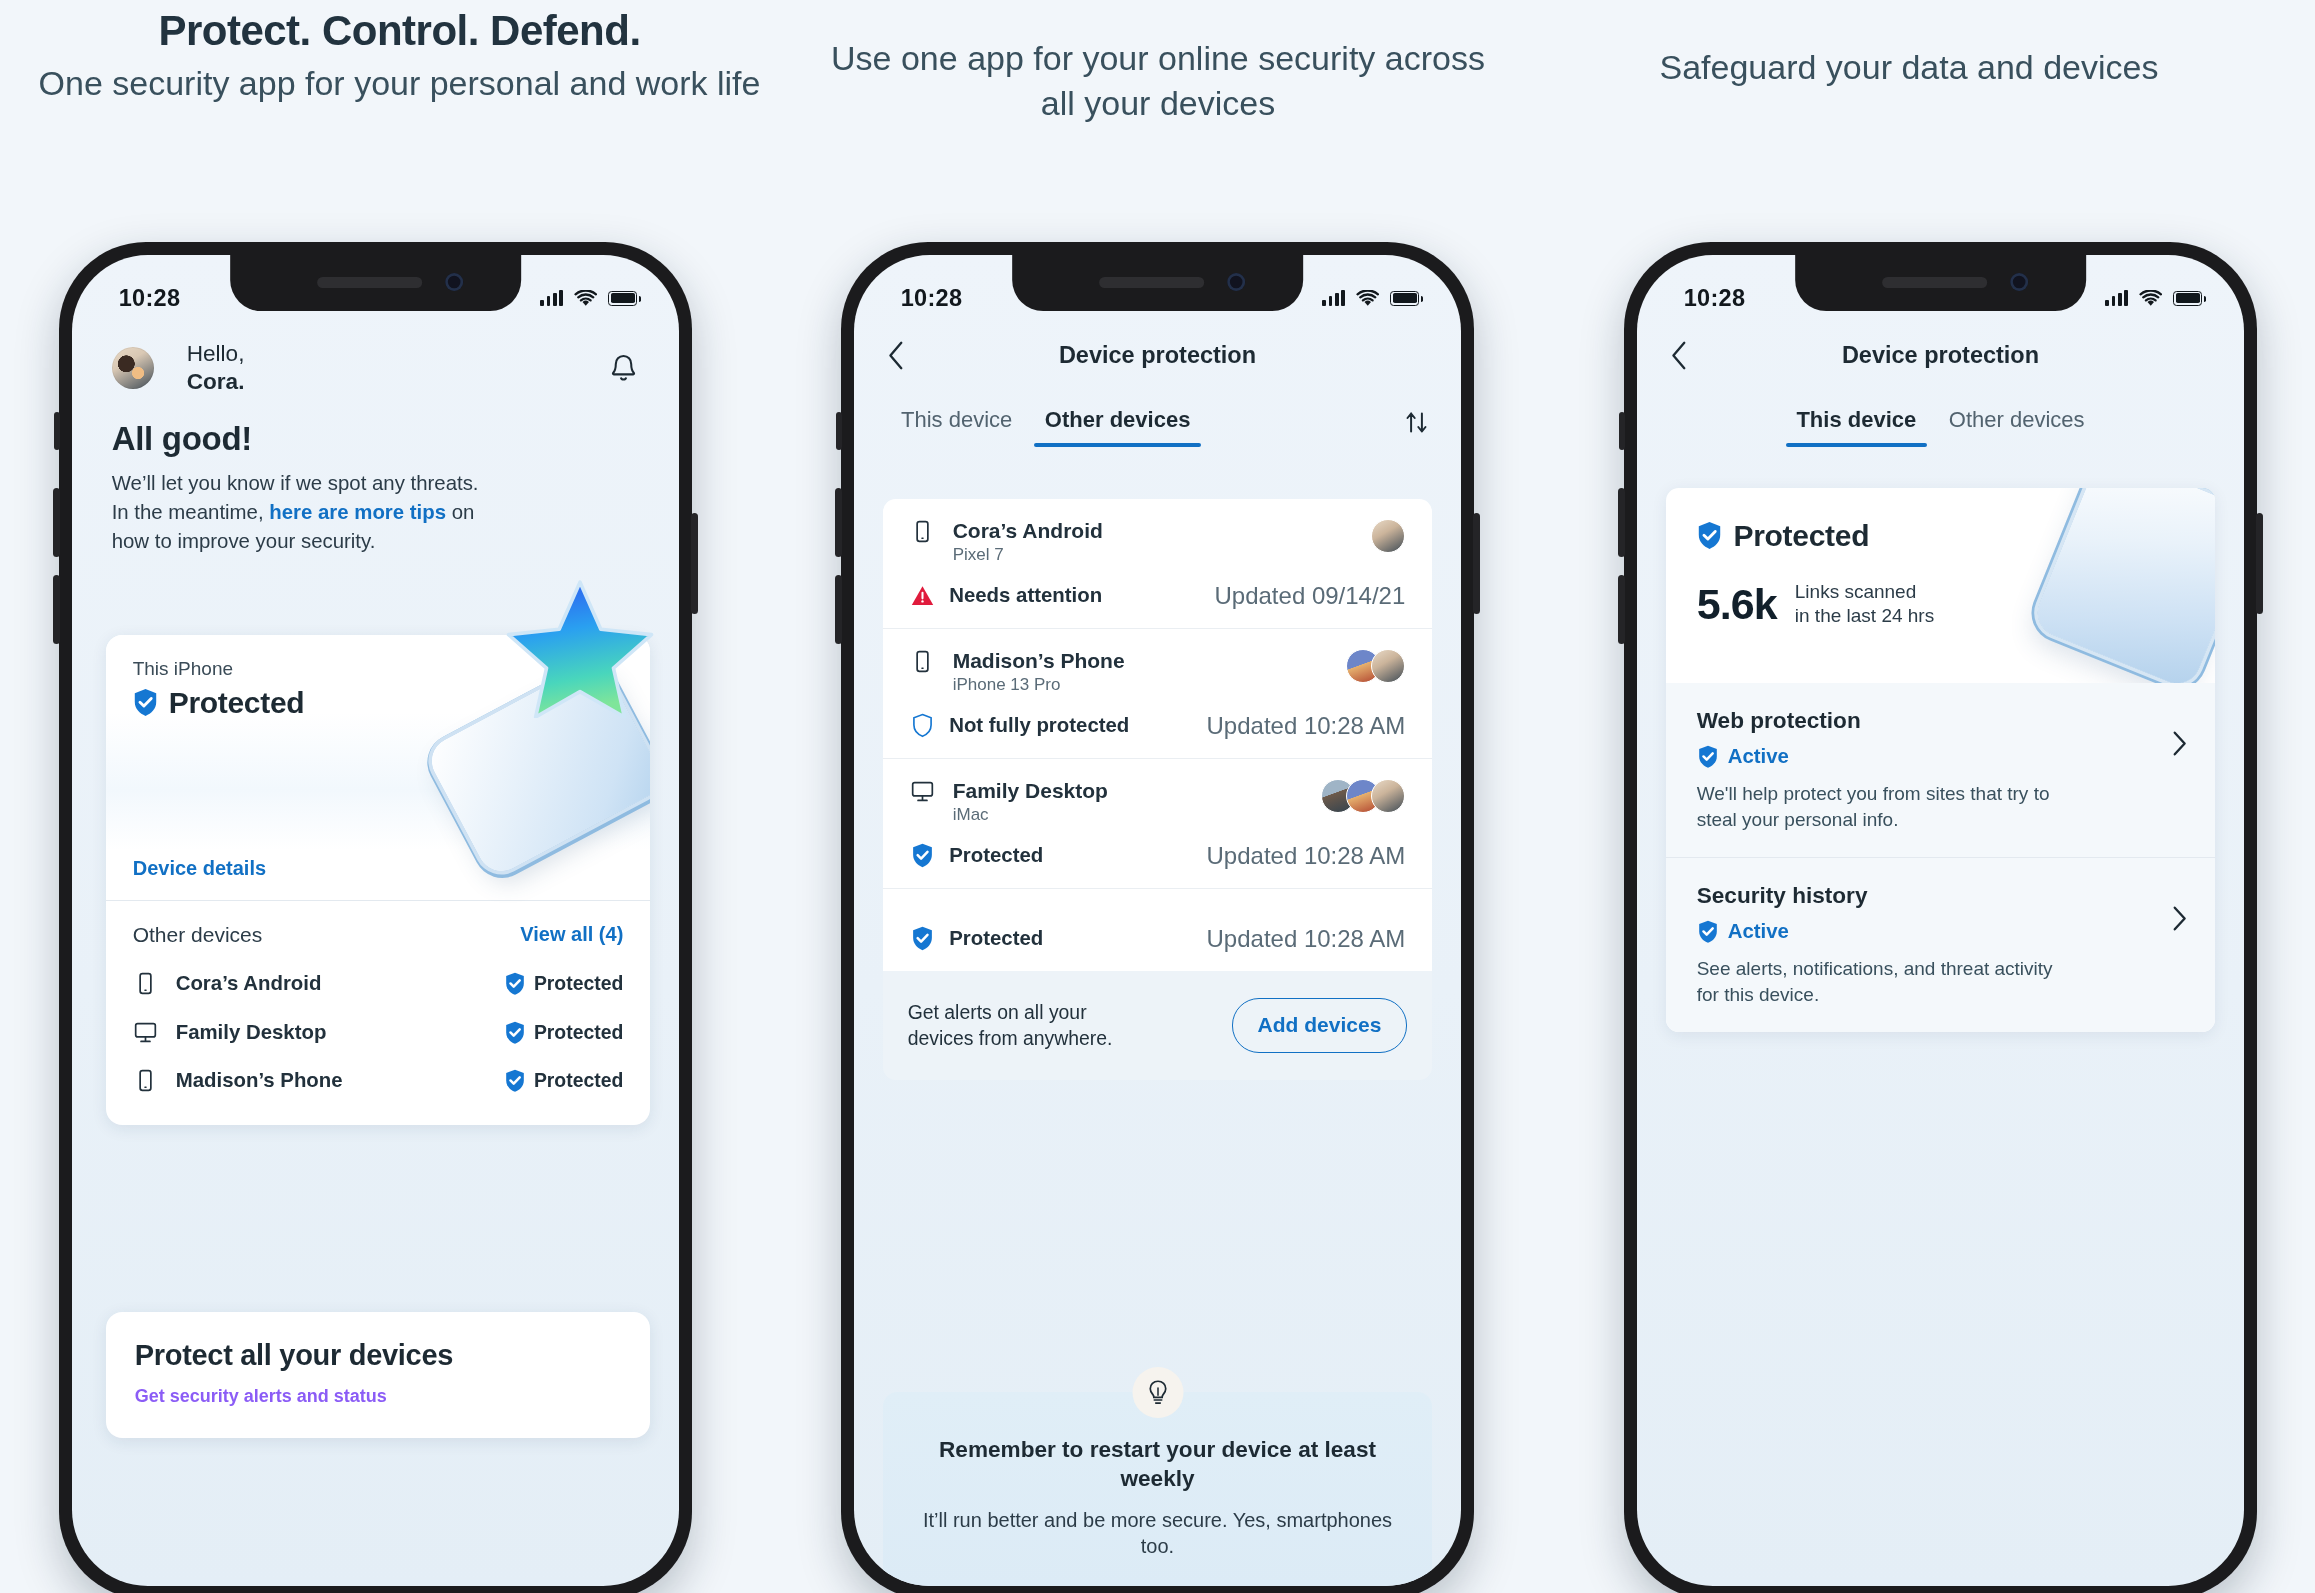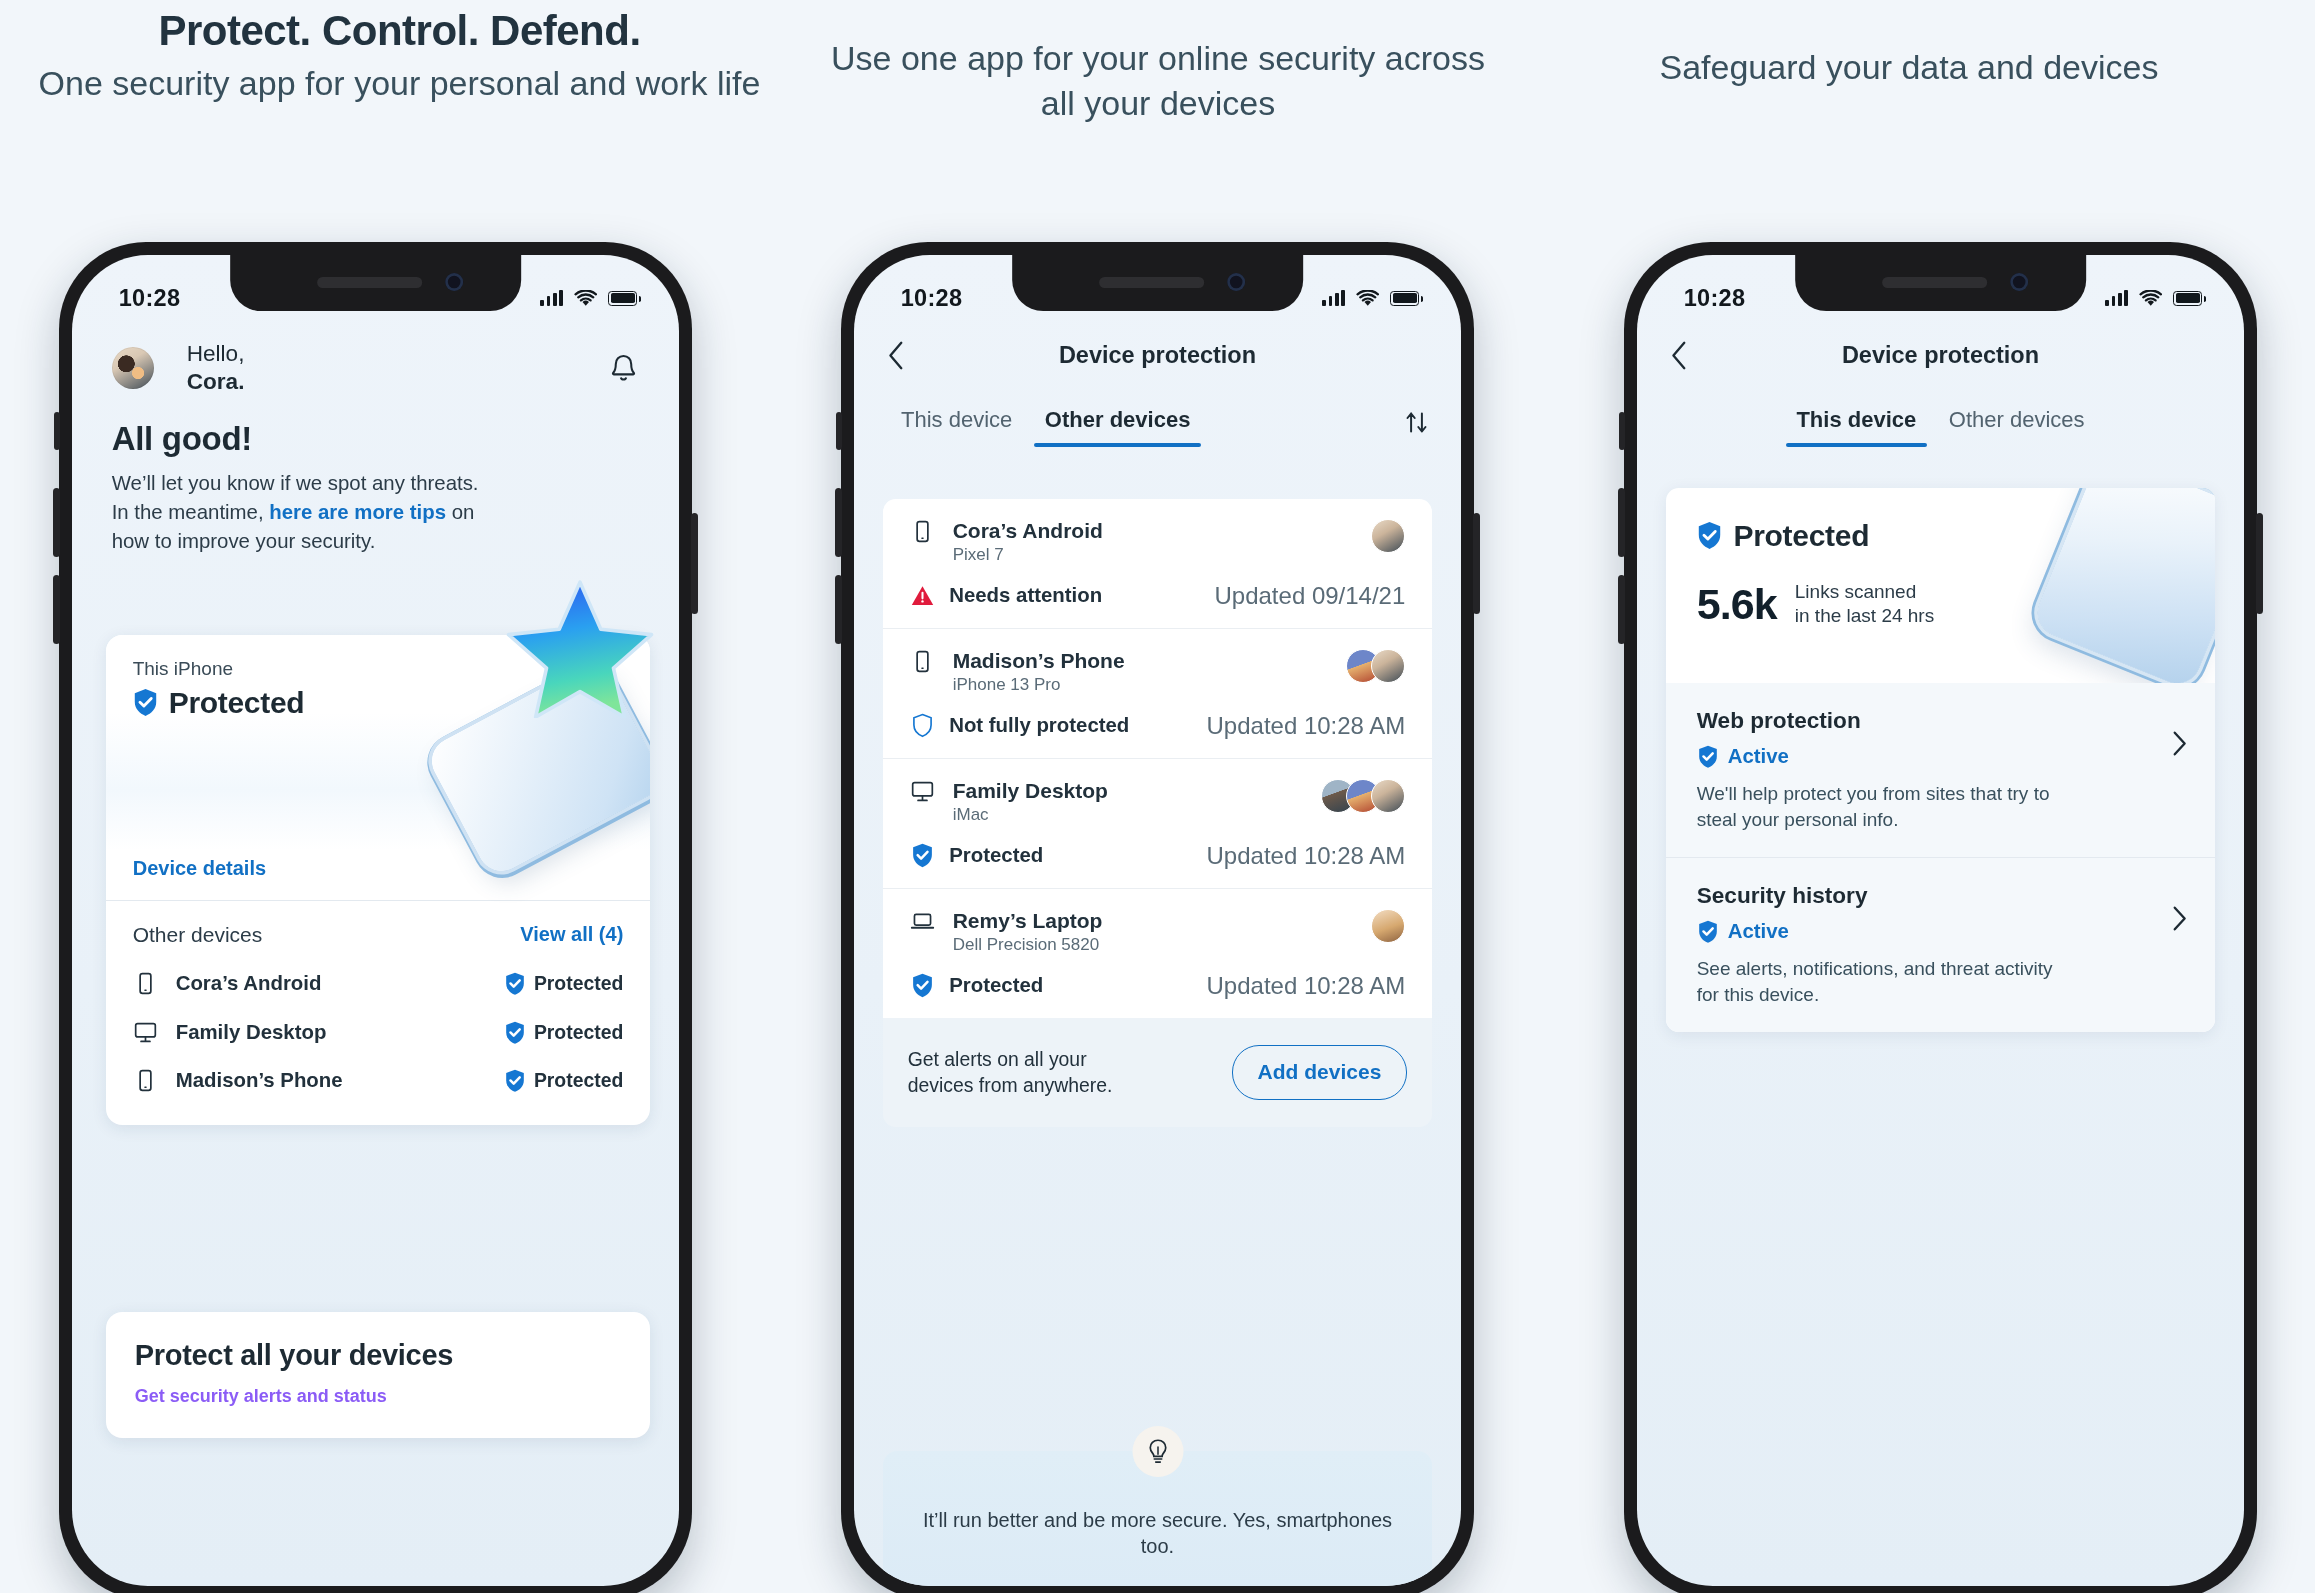--- a/index.html
+++ b/index.html
@@ -505,33 +505,20 @@
                 <svg class="ico" viewBox="0 0 28 32">
                   <path d="M14 1 26 5.5v10C26 23 20.6 28.4 14 31 7.4 28.4 2 23 2 15.5v-10z" fill="#1577d2"></path>
                   <path d="M7.8 15.6 12.2 20 20.4 11.4" stroke="#fff" stroke-width="3.2" fill="none" stroke-linecap="round" stroke-linejoin="round"></path>
                 </svg>
                 <span class="s">Protected</span>
                 <span class="u">Updated 10:28 AM</span>
               </div>
             </div>
 
             <div class="dev-item">
-              <div class="dev-hd">
-                <svg class="ico" viewBox="0 0 28 28">
-                  <rect x="5" y="6" width="18" height="12" rx="1.8" fill="none" stroke="#22313c" stroke-width="1.9"></rect>
-                  <path d="M2 21h24" stroke="#22313c" stroke-width="2.1" stroke-linecap="round"></path>
-                </svg>
-                <div class="txt">
-                  <div class="t">Remy’s Laptop</div>
-                  <div class="m">Dell Precision 5820</div>
-                </div>
-                <div class="faces">
-                  <span class="face d"></span>
-                </div>
-              </div>
               <div class="dev-ft">
                 <svg class="ico" viewBox="0 0 28 32">
                   <path d="M14 1 26 5.5v10C26 23 20.6 28.4 14 31 7.4 28.4 2 23 2 15.5v-10z" fill="#1577d2"></path>
                   <path d="M7.8 15.6 12.2 20 20.4 11.4" stroke="#fff" stroke-width="3.2" fill="none" stroke-linecap="round" stroke-linejoin="round"></path>
                 </svg>
                 <span class="s">Protected</span>
                 <span class="u">Updated 10:28 AM</span>
               </div>
             </div>
           </div>
@@ -542,20 +529,21 @@
           </div>
         </div>
 
         <div id="p2tip">
           <span class="bulb">
             <svg width="27" height="29" viewBox="0 0 30 32">
               <path d="M15 3.5c-5 0-8.6 3.7-8.6 8.2 0 3.4 2 5.3 3.2 7 .6.9.8 1.7.8 2.6h9.2c0-.9.2-1.7.8-2.6 1.2-1.7 3.2-3.6 3.2-7 0-4.5-3.6-8.2-8.6-8.2z" fill="none" stroke="#1d2a33" stroke-width="1.9"></path>
               <path d="M10.8 24.4h8.4M12.4 27.8h5.2M15 11v8" fill="none" stroke="#1d2a33" stroke-width="1.7" stroke-linecap="round"></path>
             </svg>
           </span>
+          <h4>Remember to restart your device at least weekly</h4>
           <p>It’ll run better and be more secure. Yes, smartphones too.</p>
         </div>
       </div>
     </div>
   </div>
 
   <div class="phone" style="left:1624px; top:242px; width:633px; height:1357px;">
     <span class="side-btn sb-l1"></span>
     <span class="side-btn sb-l2"></span>
     <span class="side-btn sb-l3"></span>

